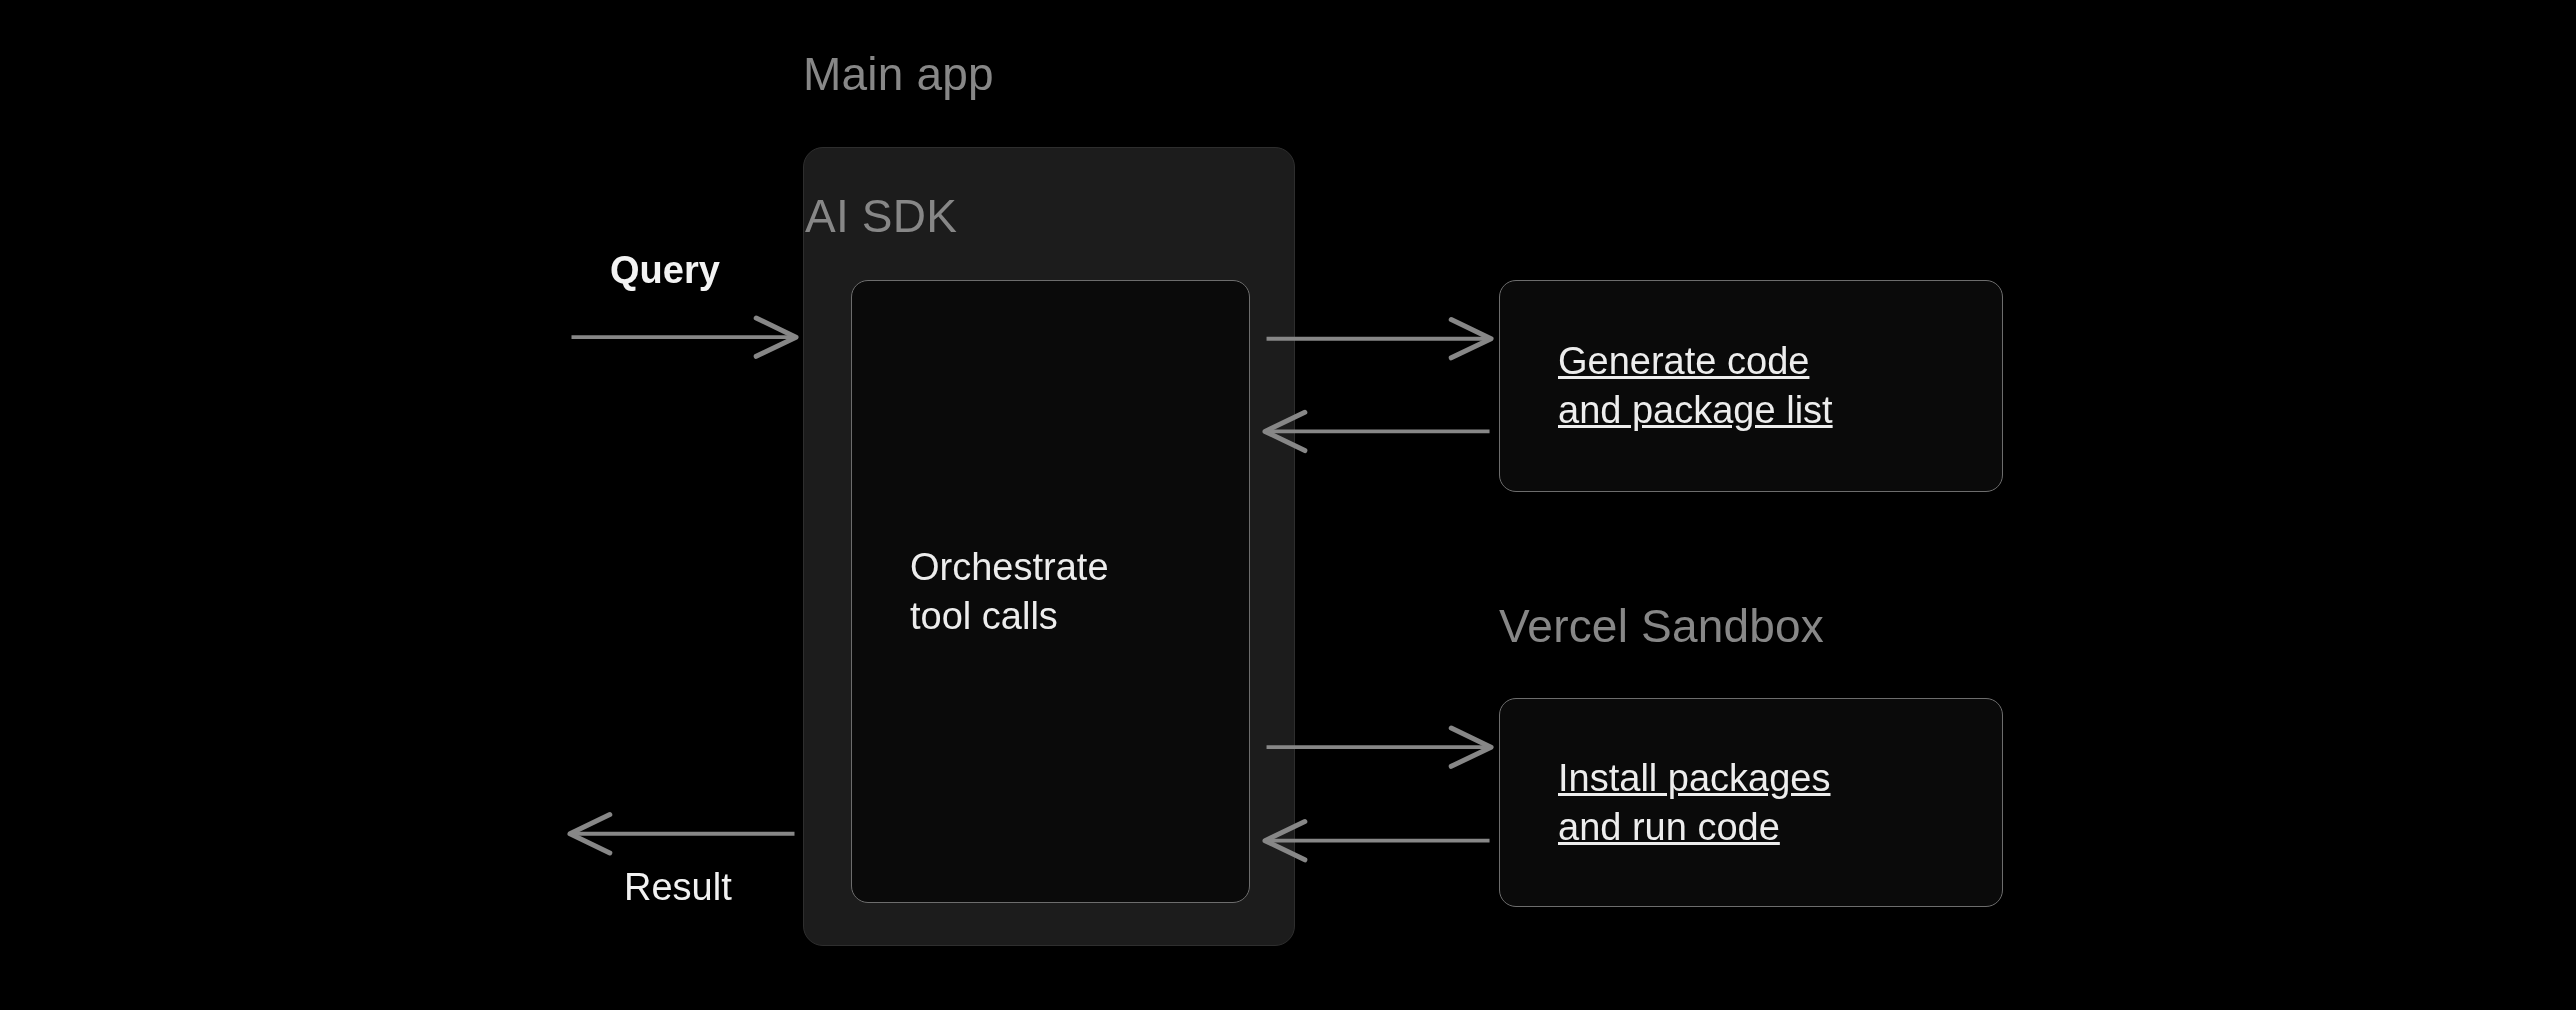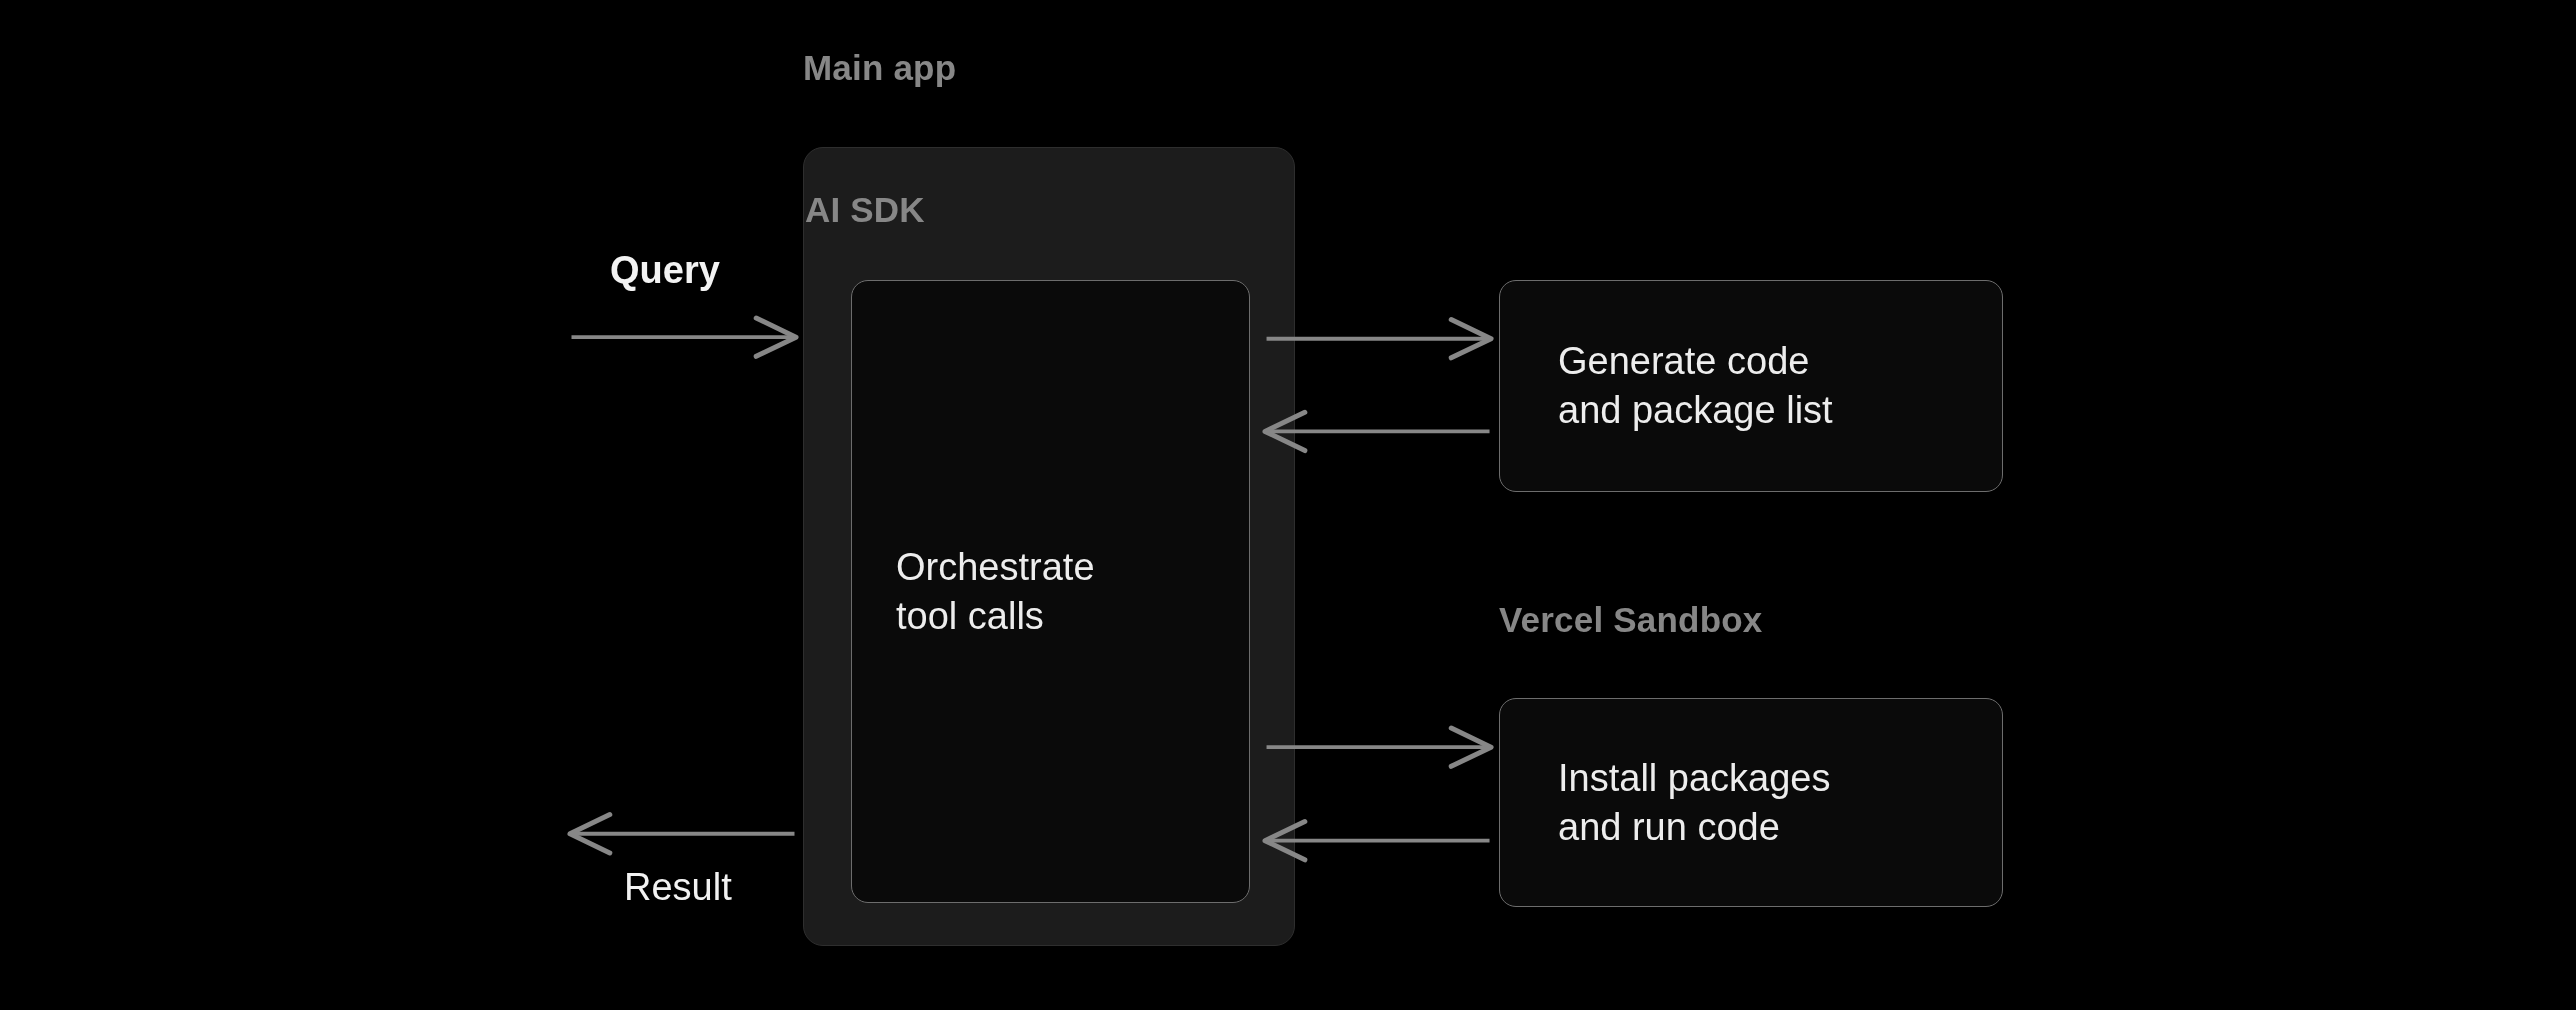--- a/index.html
+++ b/index.html
@@ -16,25 +16,24 @@
     width: 2576px;
     height: 1010px;
     background: #000000;
     overflow: hidden;
   }
 
   
   .caption {
     position: absolute;
     color: #878787;
-    font-size: 35px;
+    font-size: 46px;
     line-height: 1.15;
     letter-spacing: 0.2px;
     white-space: nowrap;
-    font-weight: bold;
   }
 
   
   #main-app-container {
     position: absolute;
     left: 803px;
     top: 147px;
     width: 492px;
     height: 799px;
     background: #1c1c1c;
@@ -59,21 +58,21 @@
     border: 0.8px solid #6d6d6d;
     border-radius: 17px;
     box-sizing: border-box;
     display: flex;
     align-items: center;
   }
   #orchestrate-label {
     color: #ededed;
     font-size: 38px;
     line-height: 1.28;
-    padding-left: 44px;
+    padding-left: 58px;
     padding-right: 15.3px;
     white-space: pre-line;
   }
 
   
   .service-box {
     position: absolute;
     left: 1499px;
     width: 504px;
     background: #0a0a0a;
@@ -83,20 +82,21 @@
     display: flex;
     align-items: center;
   }
   .service-box-label {
     color: #ededed;
     font-size: 38px;
     line-height: 1.28;
     padding-left: 58px;
     padding-right: 18.4px;
     white-space: pre-line;
+    text-decoration: underline;
   }
   #gateway-box { top: 280px; height: 212px; }
   #sandbox-box { top: 698px; height: 209px; }
   #gateway-caption { left: 1499px; top: 190px; }
   #sandbox-caption { left: 1499px; top: 600px; }
 
   
   .flow-label {
     position: absolute;
     color: #f2f2f2;

